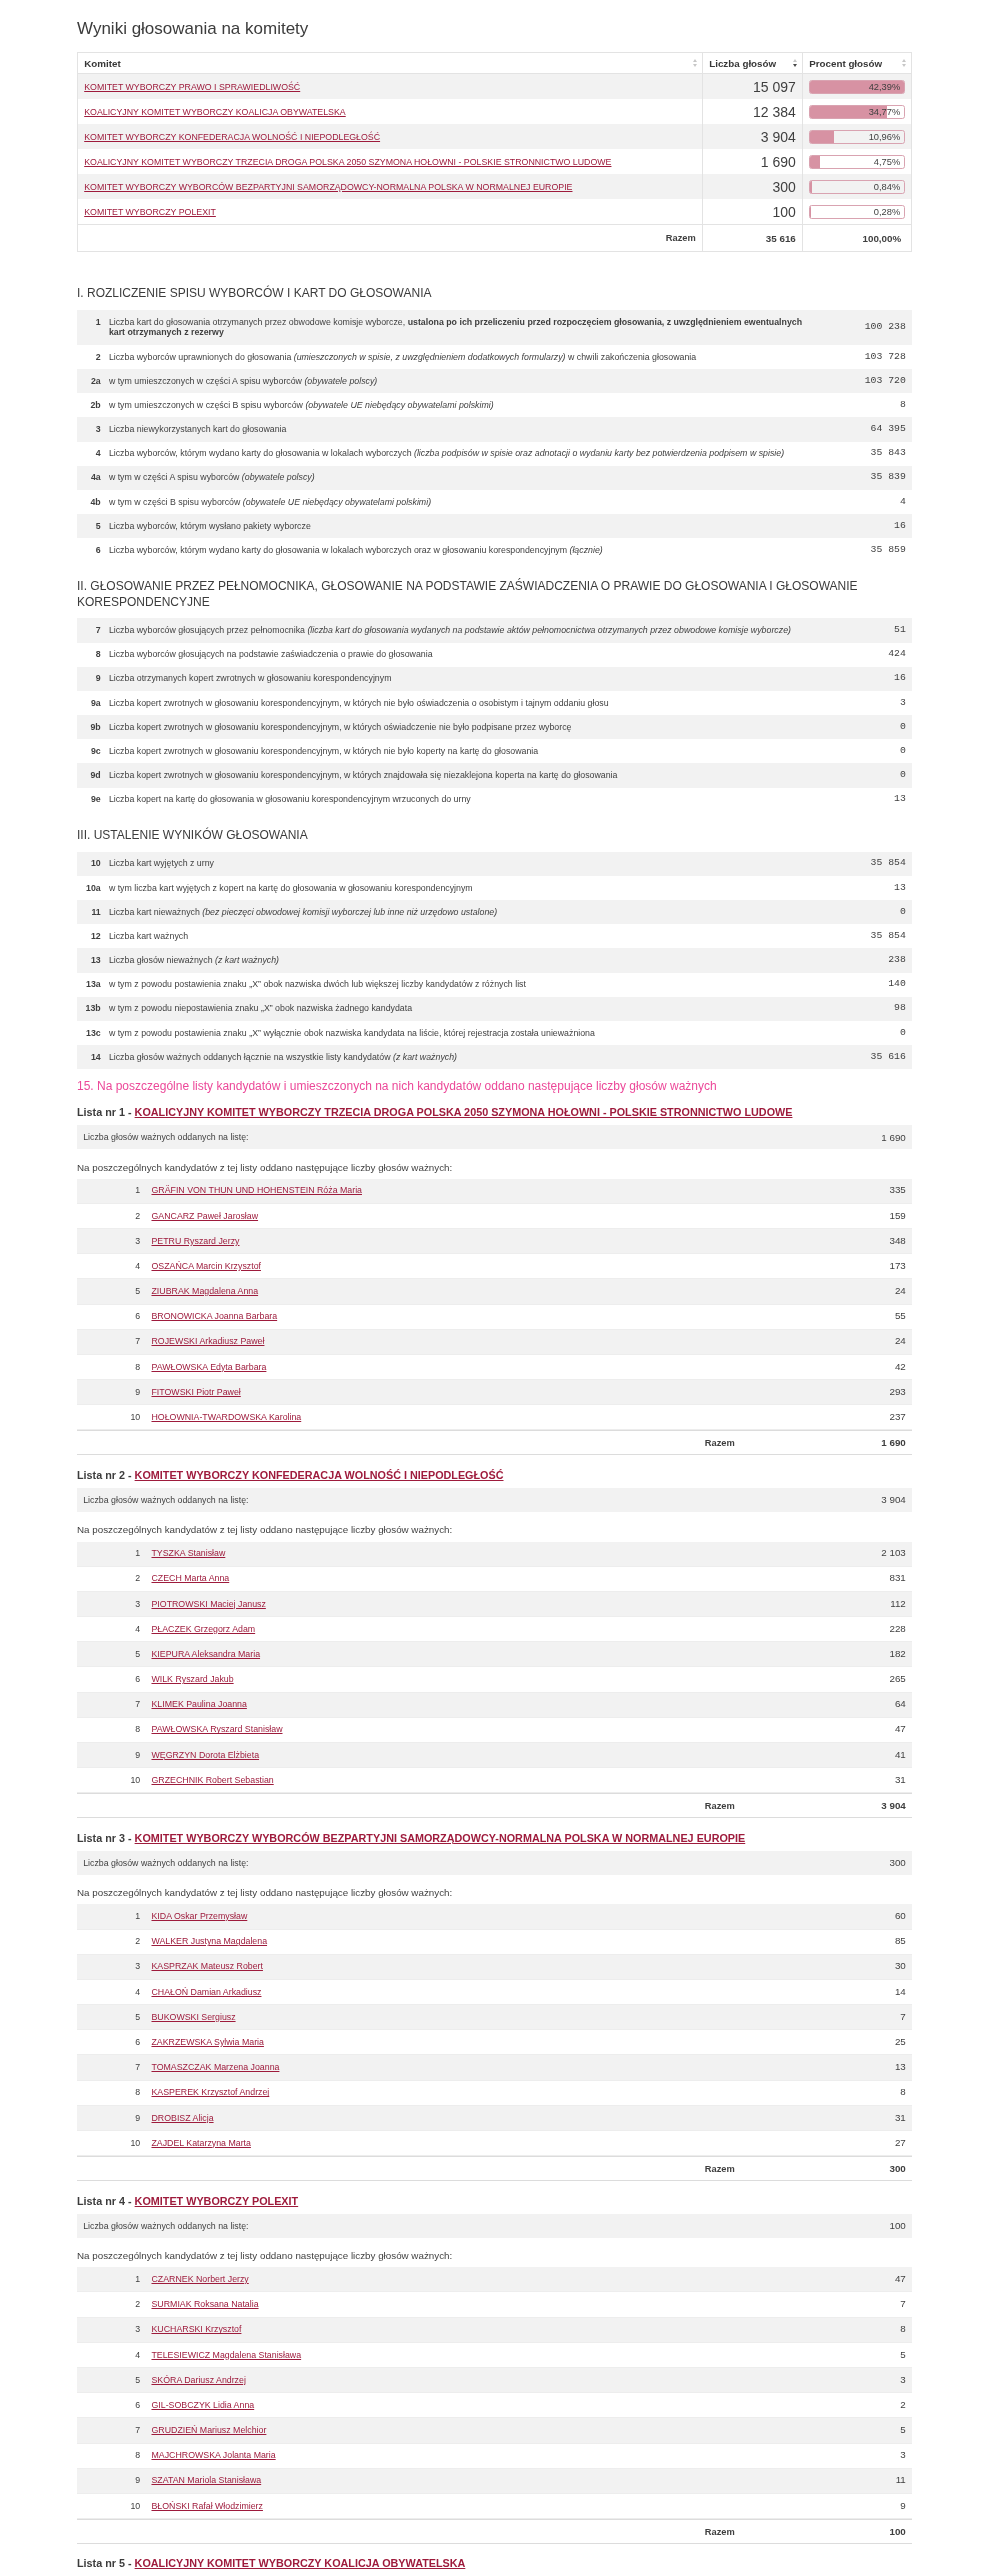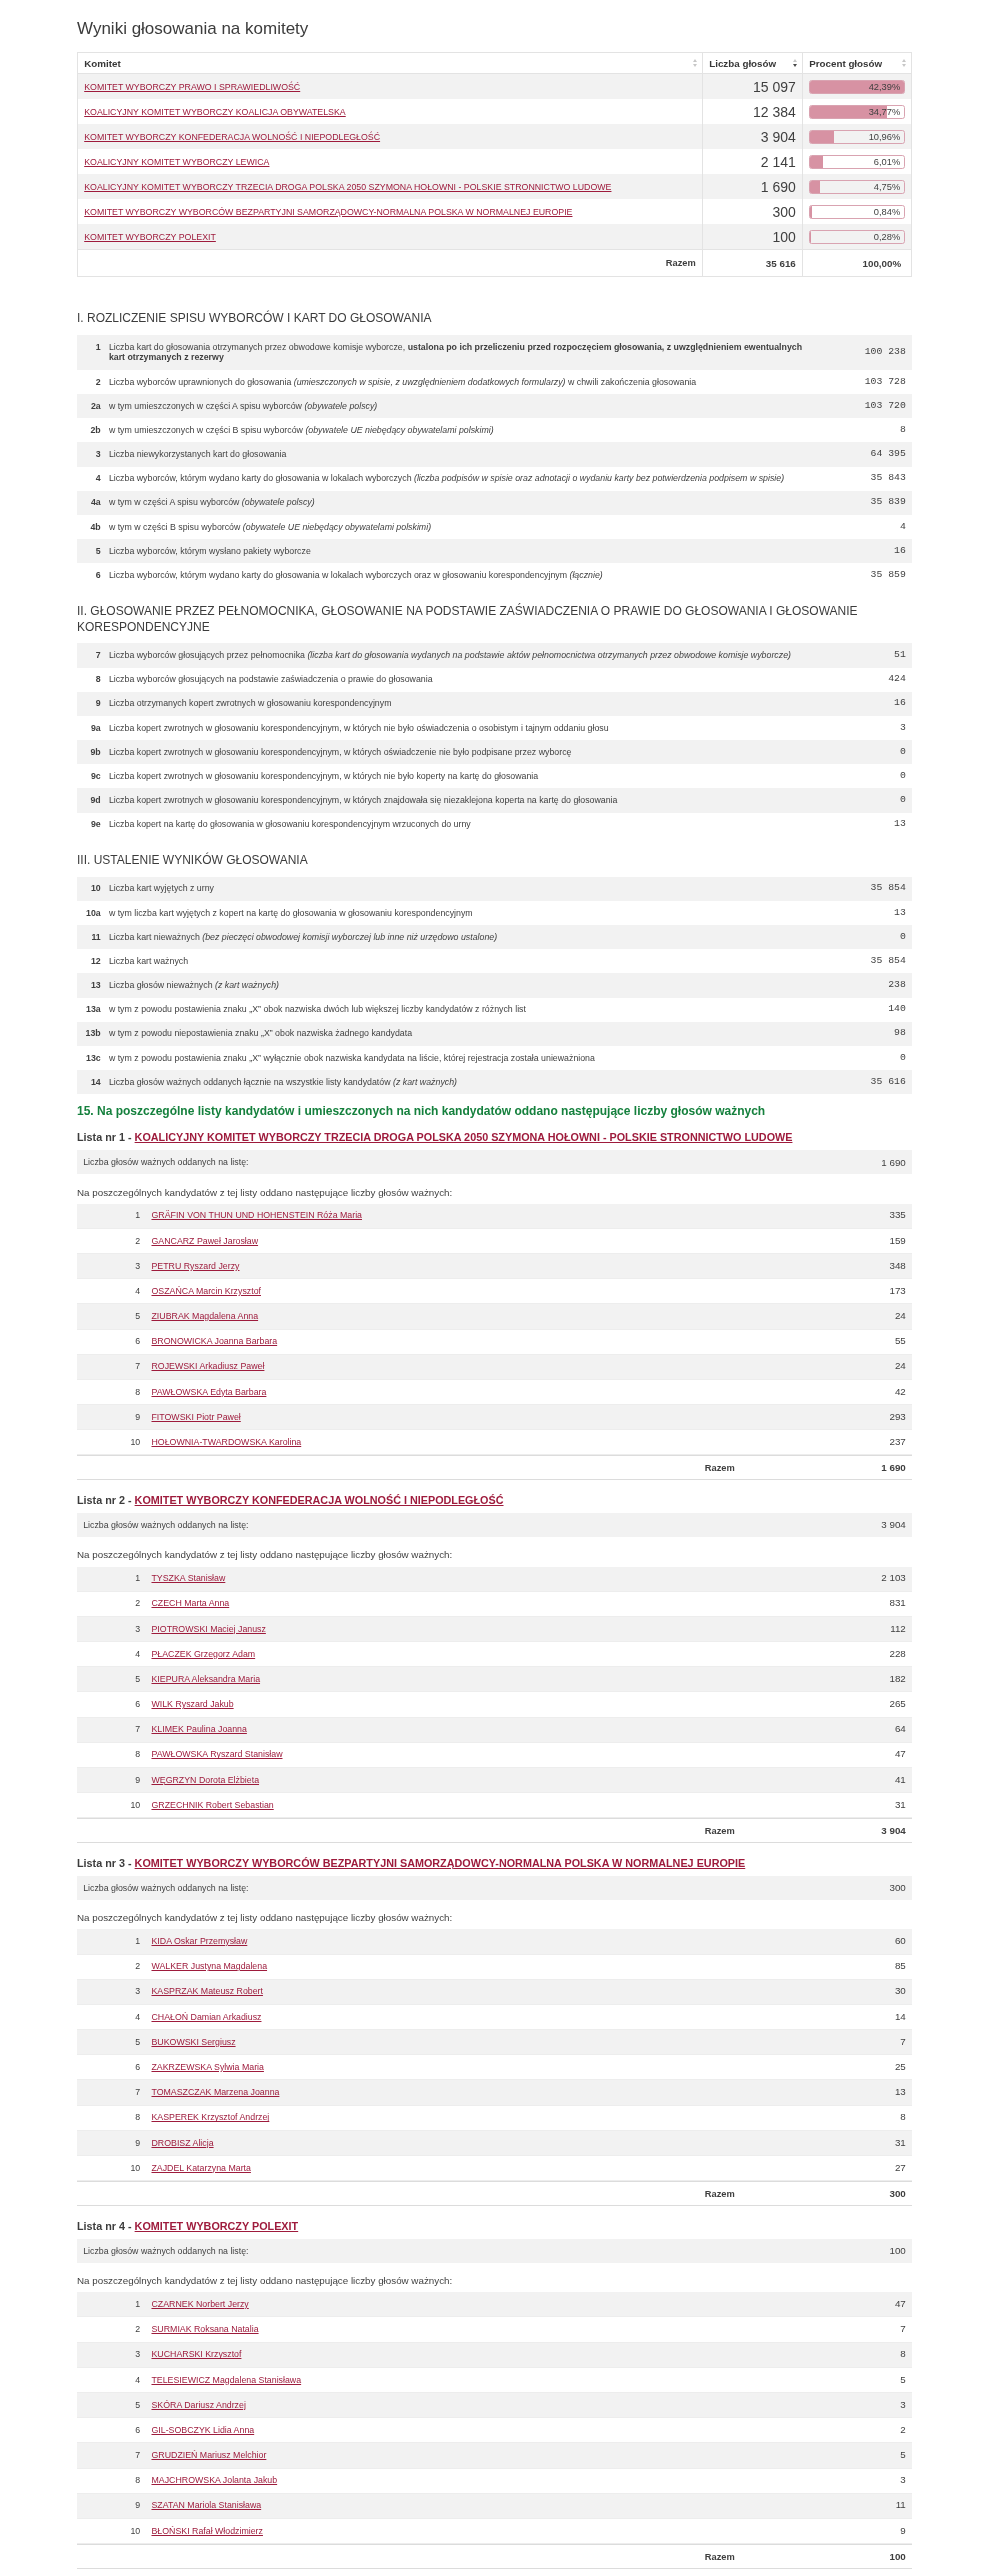--- a/index.html
+++ b/index.html
@@ -46,21 +46,21 @@
   h2.sec.sec-first { margin-top: 33px; }
   .sect .srow { display: flex; padding: 6.7px 6.2px; line-height: 10.8px; }
   .sect .srow:nth-child(odd) { background: #f2f2f2; }
   .sno { flex: 0 0 17.5px; text-align: right; font-weight: 700; font-size: 8.8px; margin-right: 8.2px; }
   .stext { flex: 1; font-size: 8.8px; padding-right: 20.6px; }
   .stext .i { font-style: italic; }
   .stext .b { font-weight: 700; }
   .sval { flex: 0 0 72px; text-align: right; font-size: 9.8px; align-self: center; font-family: Liberation Mono, monospace; }
 
   
-  h2.lists-h { font-size: 12px; font-weight: 700; color: #15803d; margin: 9.3px 0 0; }
+  h2.lists-h { font-size: 12px; font-weight: 400; color: #ec4899; margin: 9.3px 0 0; }
   .lista h3 { font-size: 10.8px; font-weight: 700; color: #3c3c3c; margin: 13.4px 0 7.2px; }
   .lista h3 a { color: #9e1b3c; text-decoration: underline; font-size: 10.8px; }
   .band { display: flex; align-items: center; background: #f2f2f2; padding: 6.2px; min-height: 24px; }
   .band .bl { flex: 1; font-size: 8.8px; }
   .band .bv { font-size: 9.8px; }
   .intro { font-size: 9.8px; margin: 12.4px 0 6.2px; }
   .crow { display: flex; align-items: center; padding: 6.7px 6.2px; line-height: 10.8px; border-bottom: 0.5px solid #ededed; }
   .cands .crow:nth-child(odd) { background: #f2f2f2; }
   .cno { flex: 0 0 57px; text-align: right; margin-right: 11.3px; font-size: 8.8px; }
   .cv { margin-left: auto; font-size: 9.8px; }
@@ -132,32 +132,20 @@
     </div>
     <div class="cell-votes">3 904</div>
     <div class="cell-pct">
       <div class="bar">
         <div class="fill" style="width: 25.86%;"></div>
         <span class="pct-text">10,96%</span>
       </div>
     </div>
   </div>
 
-  <div class="ct-row">
-    <div class="cell-name">
-      <a class="clink" href="#">KOALICYJNY KOMITET WYBORCZY LEWICA</a>
-    </div>
-    <div class="cell-votes">2 141</div>
-    <div class="cell-pct">
-      <div class="bar">
-        <div class="fill" style="width: 14.18%;"></div>
-        <span class="pct-text">6,01%</span>
-      </div>
-    </div>
-  </div>
 
   <div class="ct-row">
     <div class="cell-name">
       <a class="clink" href="#">KOALICYJNY KOMITET WYBORCZY TRZECIA DROGA POLSKA 2050 SZYMONA HOŁOWNI - POLSKIE STRONNICTWO LUDOWE</a>
     </div>
     <div class="cell-votes">1 690</div>
     <div class="cell-pct">
       <div class="bar">
         <div class="fill" style="width: 11.21%;"></div>
         <span class="pct-text">4,75%</span>
@@ -655,21 +643,21 @@
   </div>
 
   <div class="crow">
     <div class="cno">7</div>
     <a class="clink" href="#">GRUDZIEŃ Mariusz Melchior</a>
     <div class="cv">5</div>
   </div>
 
   <div class="crow">
     <div class="cno">8</div>
-    <a class="clink" href="#">MAJCHROWSKA Jolanta Jakub</a>
+    <a class="clink" href="#">MAJCHROWSKA Jolanta Maria</a>
     <div class="cv">3</div>
   </div>
 
   <div class="crow">
     <div class="cno">9</div>
     <a class="clink" href="#">SZATAN Mariola Stanisława</a>
     <div class="cv">11</div>
   </div>
 
   <div class="crow">

